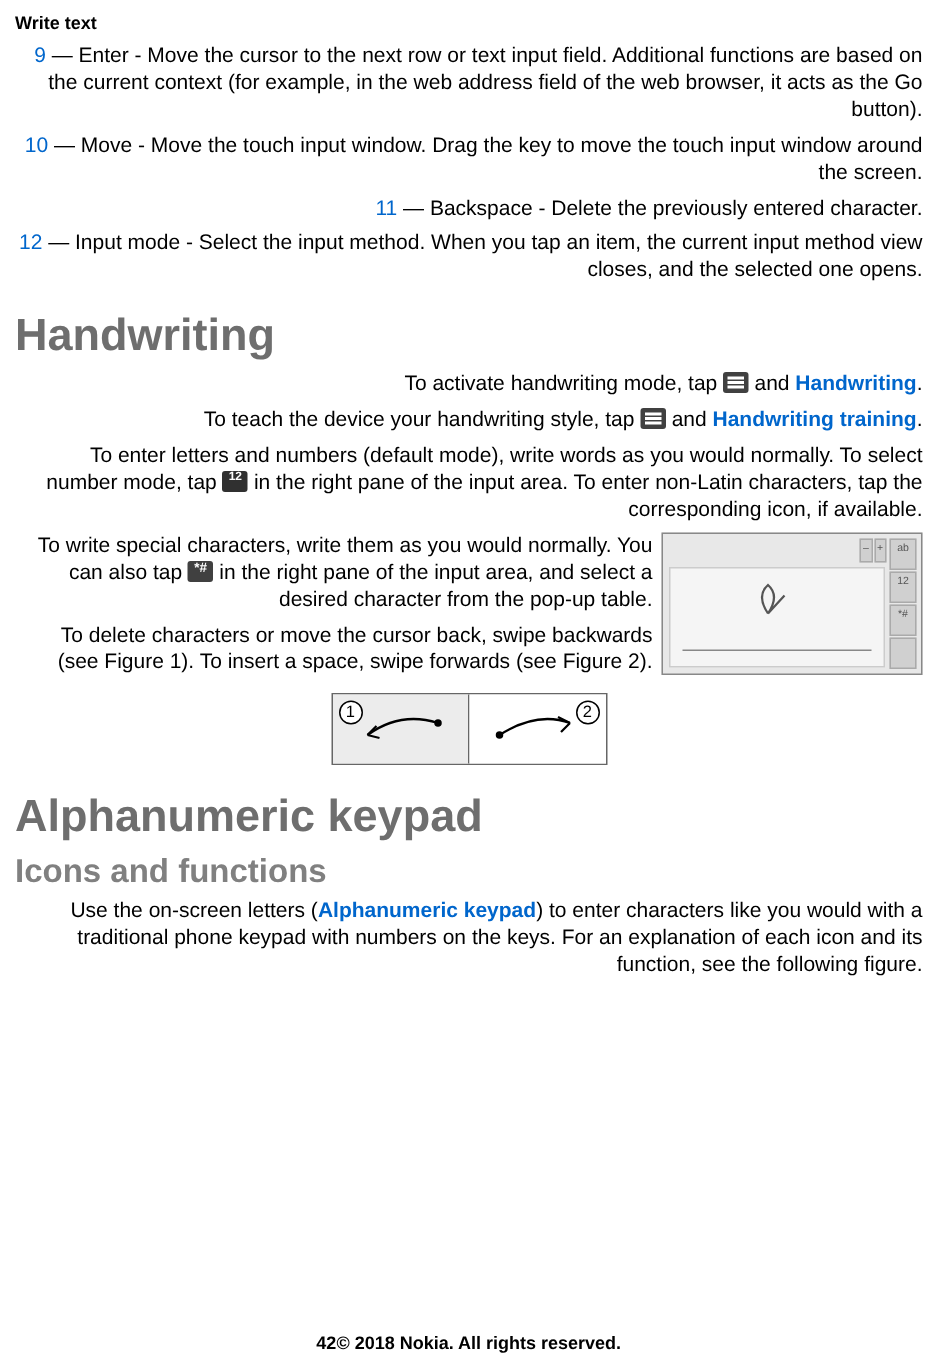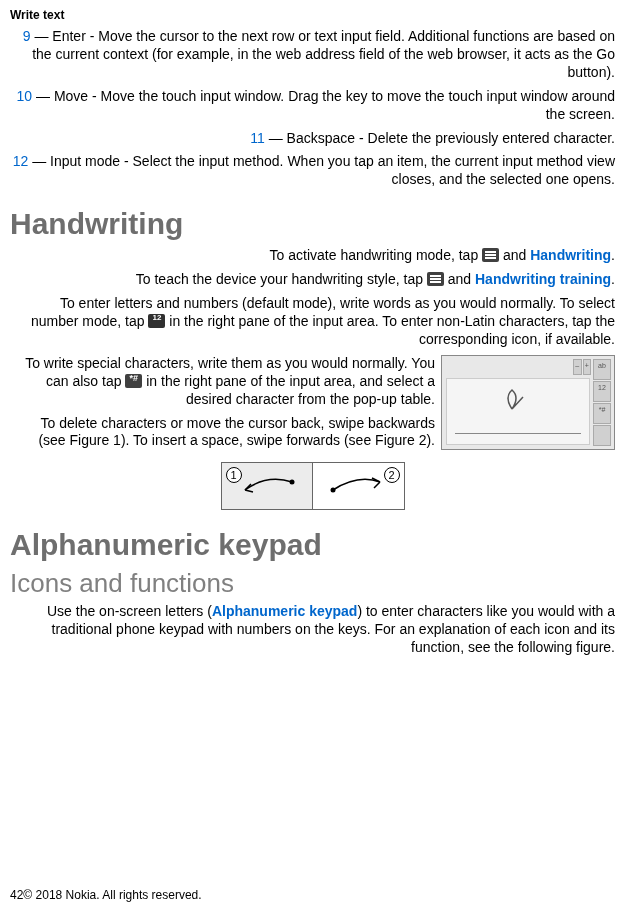--- a/index.html
+++ b/index.html
@@ -36,22 +36,22 @@
   .num-ref {
     color: #0066cc;
   }
   h1.section {
     font-size: 30px;
     font-weight: bold;
     color: #6e6e6e;
     margin: 18px 0 6px 0;
   }
   h2.subsection {
-    font-size: 26px;
-    font-weight: normal;
+    font-size: 22px;
+    font-weight: bold;
     color: #808080;
     margin: 2px 0 4px 0;
   }
   .icon-inline {
     display: inline-block;
     width: 17px;
     height: 14px;
     vertical-align: -2px;
     background: #404040;
     border-radius: 2px;
@@ -191,23 +191,23 @@
     text-align: center;
     line-height: 14px;
   }
   .fig-half:first-child .fig-badge { left: 4px; }
   .fig-half:last-child .fig-badge { right: 4px; }
   .footer {
     position: absolute;
     bottom: 10px;
     left: 10px; right: 10px;
     display: flex;
-    justify-content: flex-start;
+    justify-content: center;
     font-size: 12px;
-    font-weight: normal;
+    font-weight: bold;
   }
   .clearfix::after { content: ""; display: block; clear: both; }
 </style>
 </head>
 <body>
 
 <div class="page">
 
   <div class="header">
     <span>Write text</span>

